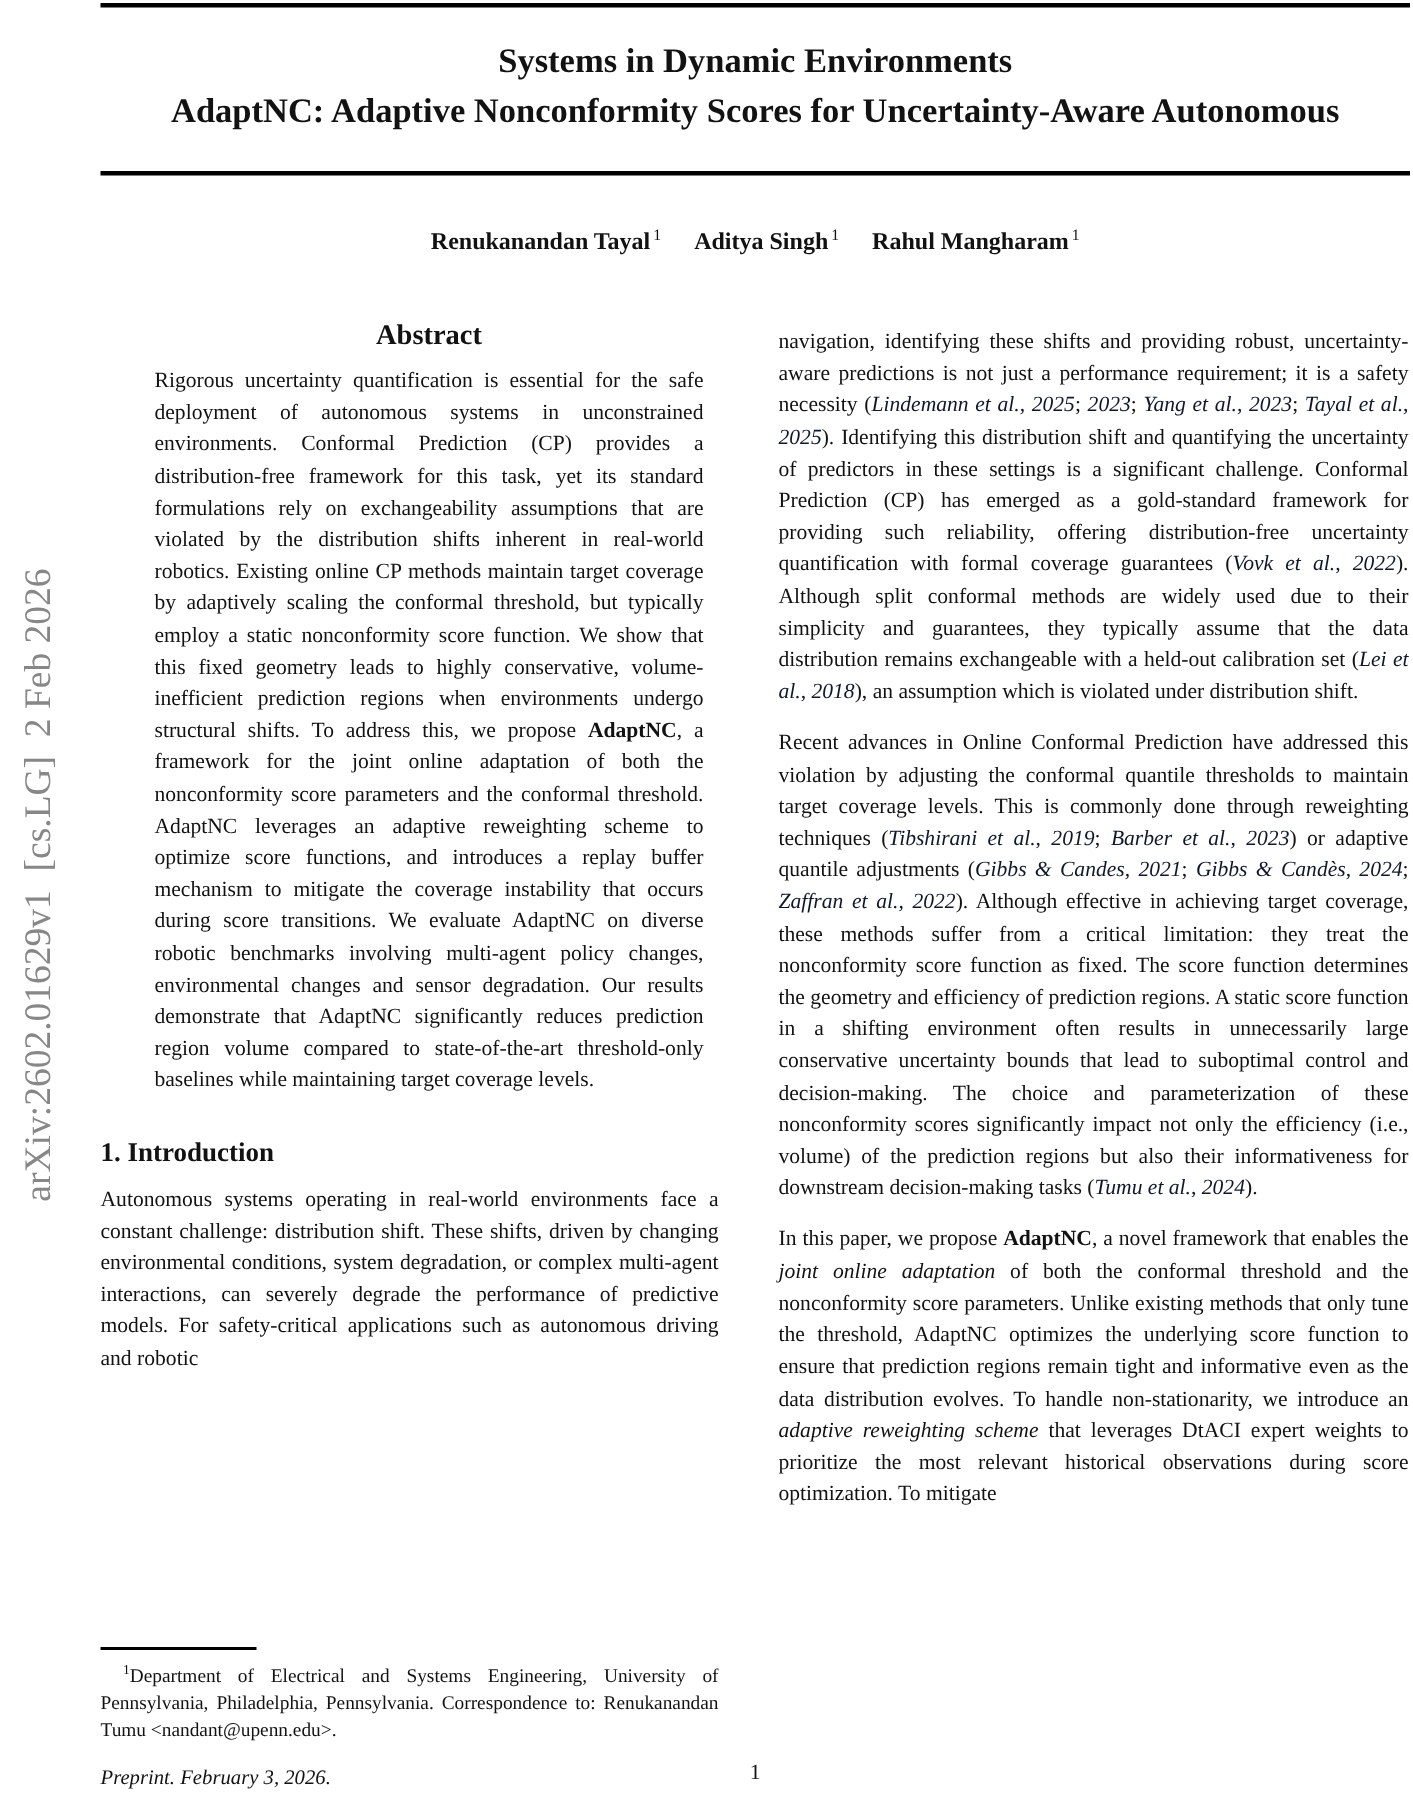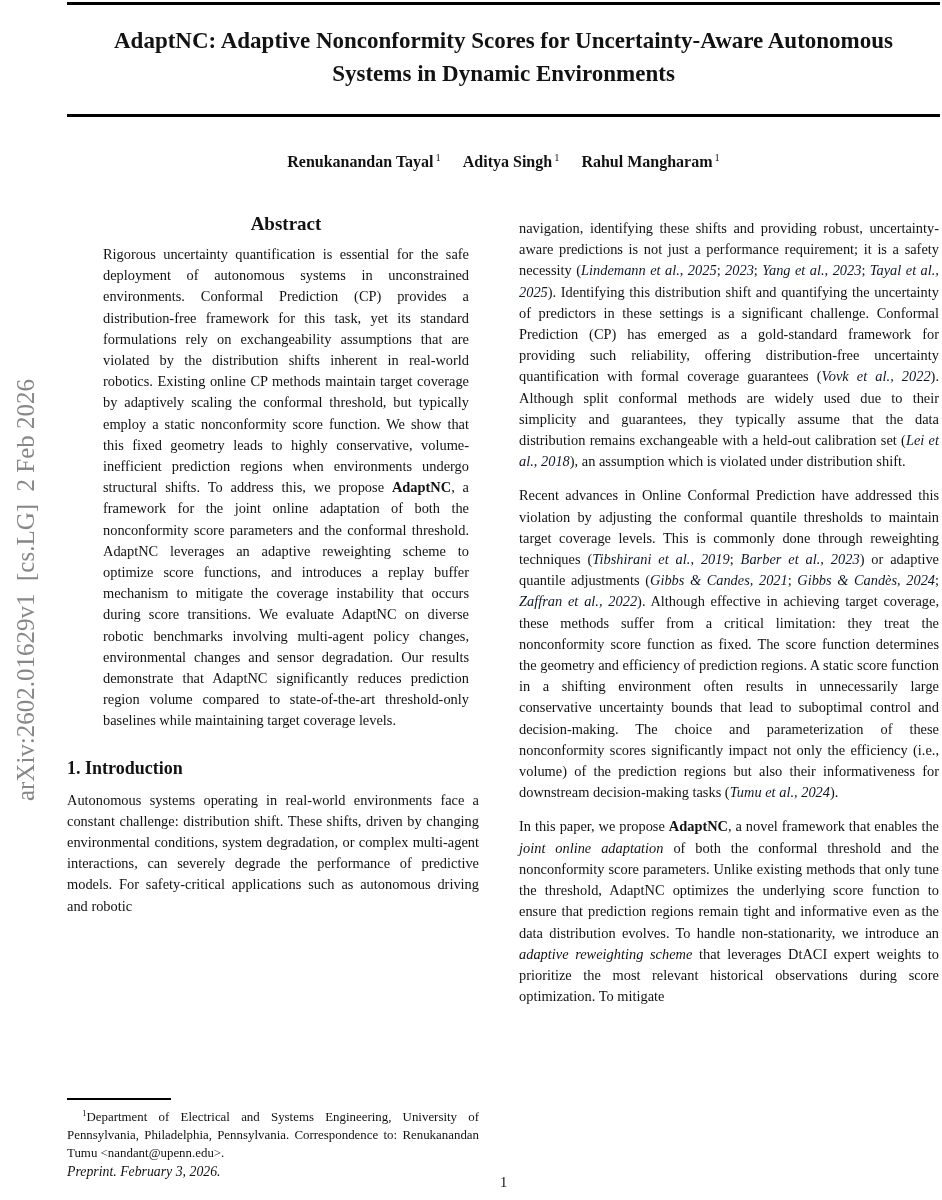--- a/index.html
+++ b/index.html
@@ -39,36 +39,36 @@
   .cite{color:#0f172a;font-style:italic;}
   b{font-weight:bold;}
   i{font-style:italic;}
   .footnote{
     position:absolute;left:67px;top:1098px;width:412px;background:#fff;
     font-size:12.9px;line-height:17.8px;text-align:justify;
   }
   .footnote-rule{width:104px;height:2px;background:#000;margin-bottom:5px;}
   .footnote-text{text-indent:15px;}
   .footnote-text sup{font-size:9px;}
-  .preprint-note{margin-top:0;font-style:italic;font-size:13.8px;text-indent:0;}
+  .preprint-note{margin-top:13px;font-style:italic;font-size:13.8px;text-indent:0;}
   .pageno{
     position:absolute;left:67px;top:1174px;width:873px;text-align:center;
     font-size:14.5px;
   }
 </style>
 </head>
 <body>
 
 <div class="watermark">arXiv:2602.01629v1  [cs.LG]  2 Feb 2026</div>
 
 <div class="rule rule-top"></div>
 
 <div class="title">
+  <div>Systems in Dynamic Environments</div>
   <div>AdaptNC: Adaptive Nonconformity Scores for Uncertainty-Aware Autonomous</div>
-  <div>Systems in Dynamic Environments</div>
 </div>
 
 <div class="rule rule-mid"></div>
 
 <div class="authors">
   <span class="author"><span>Renukanandan Tayal</span><sup>1</sup></span>
   <span class="author"><span>Aditya Singh</span><sup>1</sup></span>
   <span class="author"><span>Rahul Mangharam</span><sup>1</sup></span>
 </div>
 

